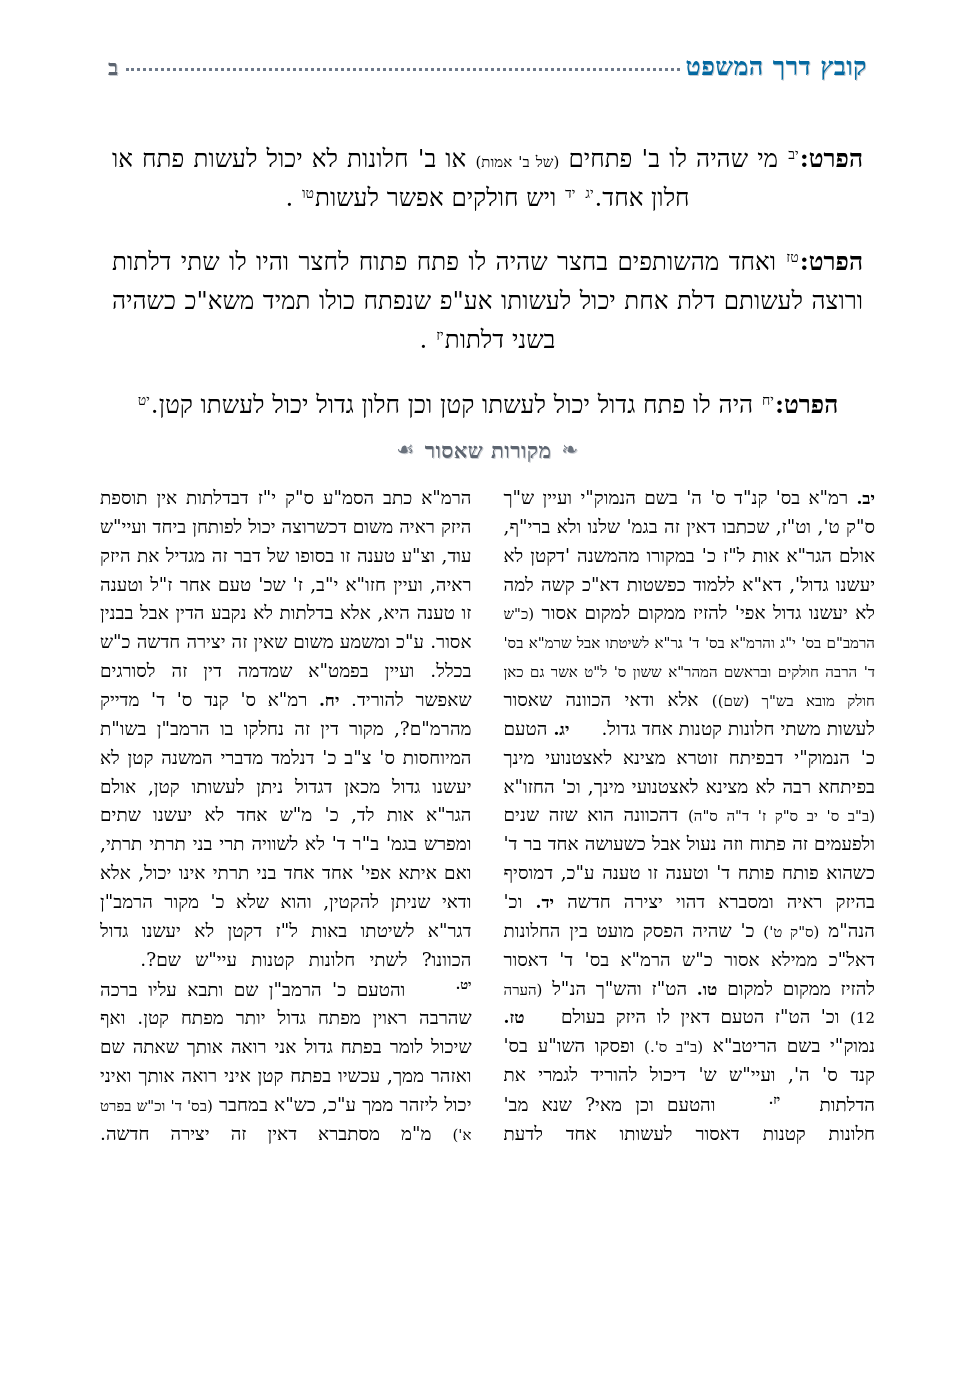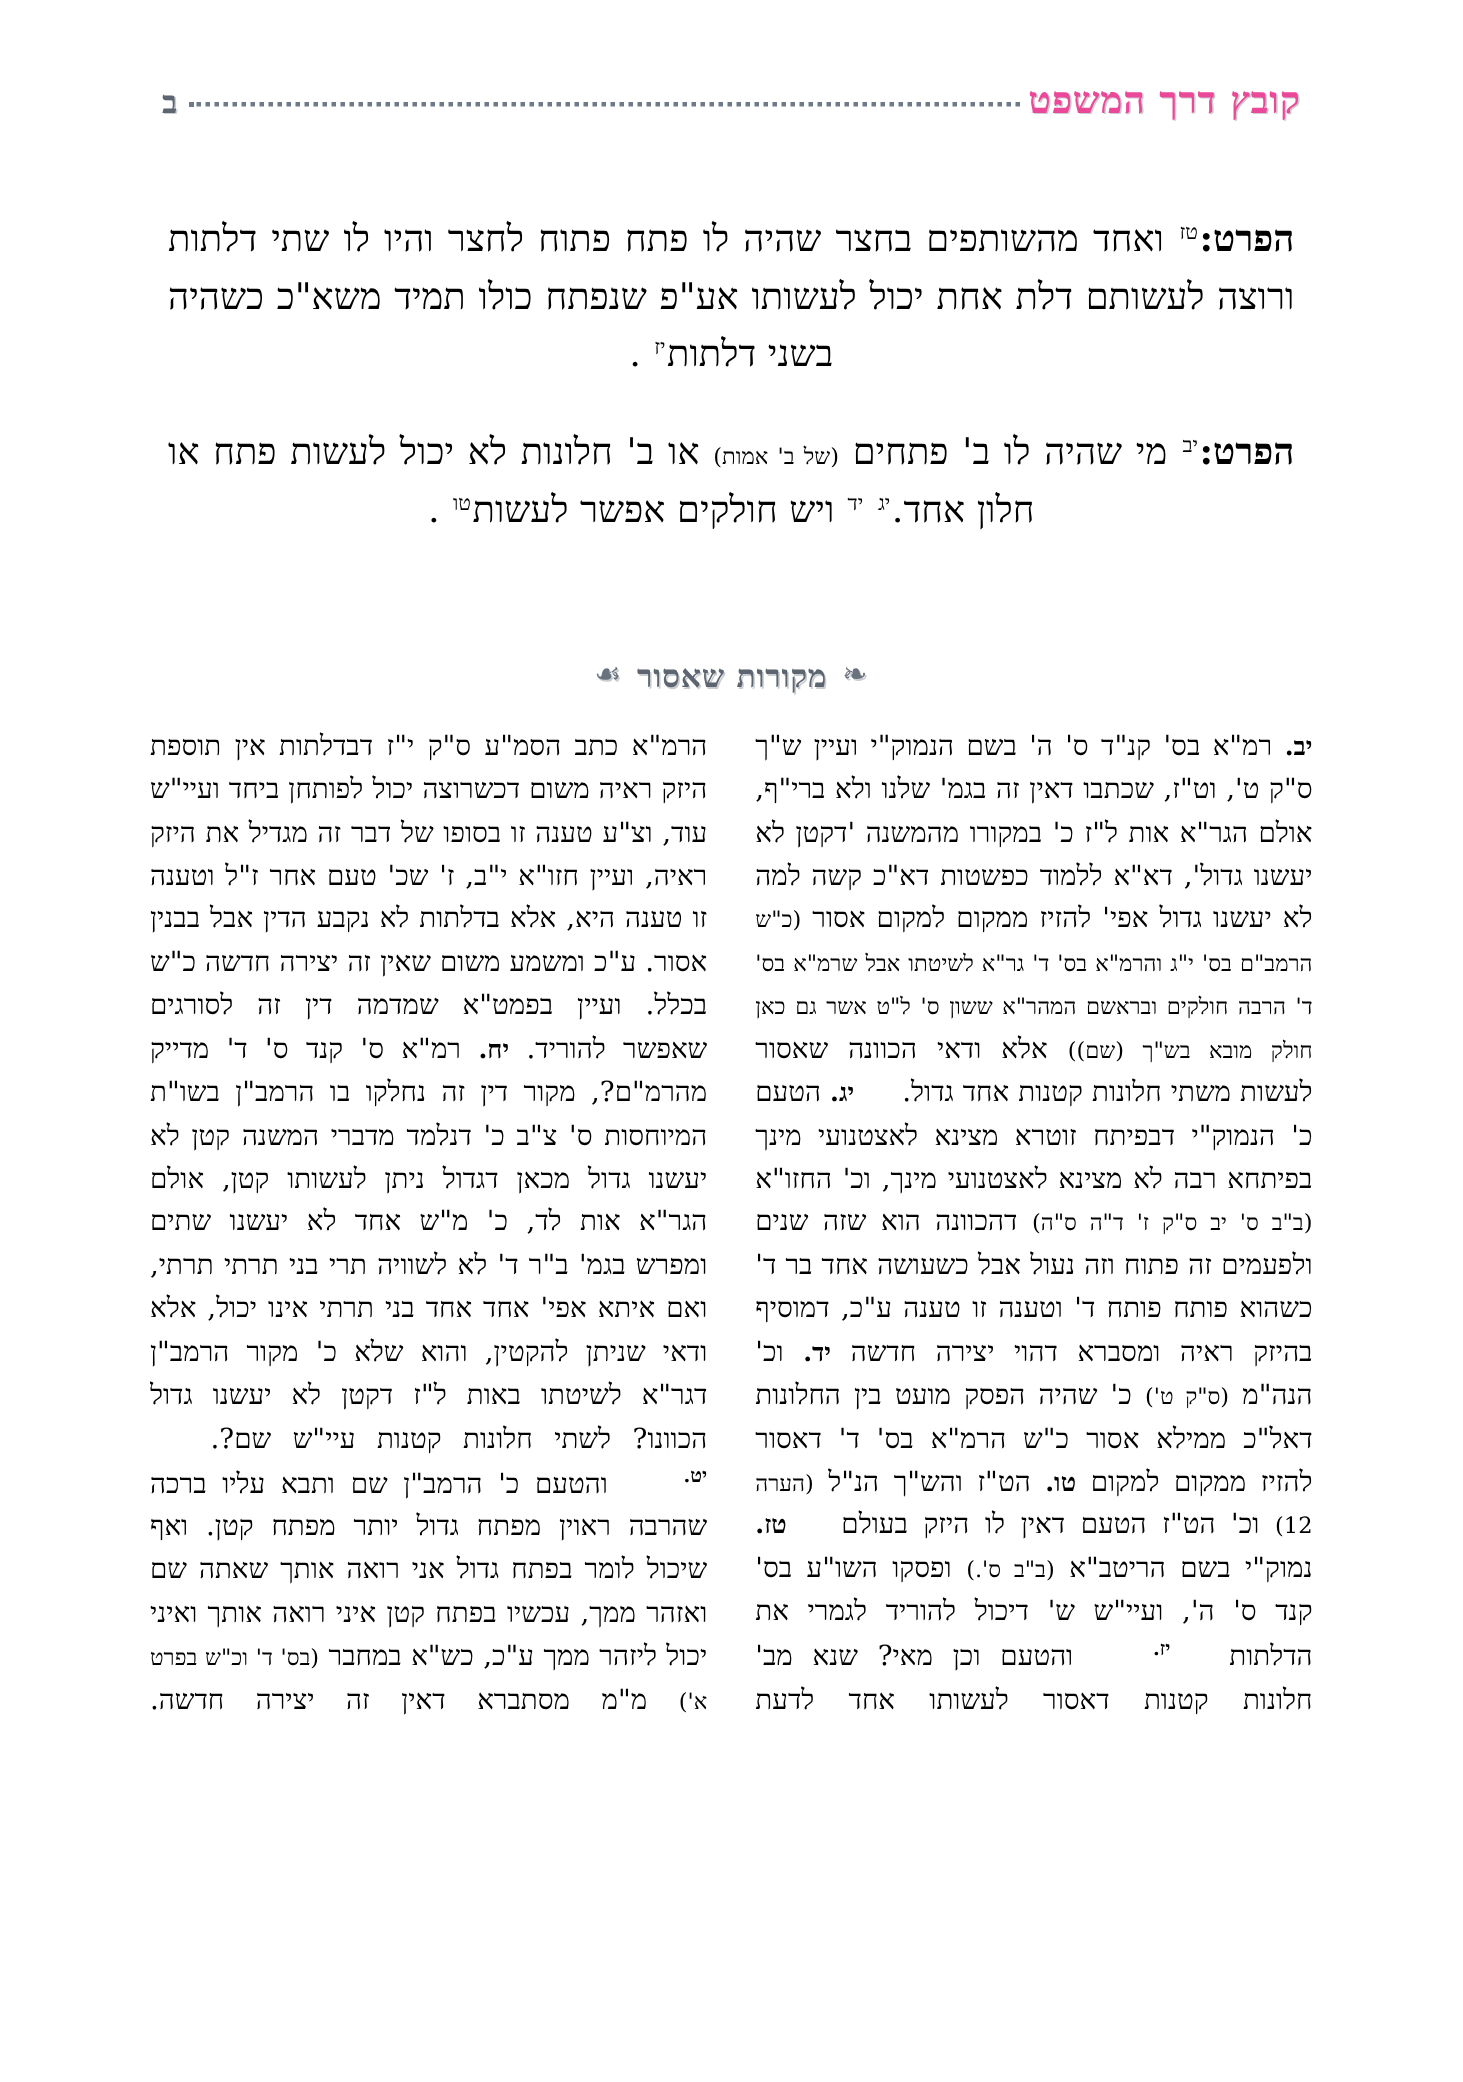--- a/index.html
+++ b/index.html
@@ -29,21 +29,21 @@
     display: flex;
     flex-direction: row;
     align-items: baseline;
     direction: rtl;
   }
   .header-title {
     font-family: "DejaVu Serif", "Liberation Serif", serif;
     font-weight: bold;
     font-size: 25px;
     letter-spacing: 0.5px;
-    color: #ec4899;
+    color: #0369a1;
     white-space: nowrap;
     text-shadow: 1px 1px 0 #c9ccd1;
   }
   .header-leader {
     flex: 1 1 auto;
     margin: 0 6px 0 8px;
     position: relative;
     top: -4px;
     border-bottom: 3px dotted #6e7a8a;
     height: 1px;
@@ -160,22 +160,23 @@
 <div class="page">
 
   <div class="running-header">
     <span class="header-title">קובץ דרך המשפט</span>
     <span class="header-leader"></span>
     <span class="header-page-number">ב</span>
   </div>
 
   <div class="body-block">
     <div id="halacha-container">
+        <div class="halacha"><span class="lead">הפרט:</span><span class="note-ref">יב</span><span> מי שהיה לו ב' פתחים </span><span class="small-paren">(של ב' אמות)</span><span> או ב' חלונות לא יכול לעשות פתח או חלון אחד.</span><span class="note-ref">יג</span><span> </span><span class="note-ref">יד</span><span> ויש חולקים אפשר לעשות</span><span class="note-ref">טו</span><span> .</span></div>
         <div class="halacha"><span class="lead">הפרט:</span><span class="note-ref">טז</span><span> ואחד מהשותפים בחצר שהיה לו פתח פתוח לחצר והיו לו שתי דלתות ורוצה לעשותם דלת אחת יכול לעשותו אע"פ שנפתח כולו תמיד משא"כ כשהיה בשני דלתות</span><span class="note-ref">יז</span><span> .</span></div>
-        <div class="halacha"><span class="lead">הפרט:</span><span class="note-ref">יב</span><span> מי שהיה לו ב' פתחים </span><span class="small-paren">(של ב' אמות)</span><span> או ב' חלונות לא יכול לעשות פתח או חלון אחד.</span><span class="note-ref">יג</span><span> </span><span class="note-ref">יד</span><span> ויש חולקים אפשר לעשות</span><span class="note-ref">טו</span><span> .</span></div>
+        <div class="halacha"><span class="lead">הפרט:</span><span class="note-ref">יח</span><span> היה לו פתח גדול יכול לעשתו קטן וכן חלון גדול יכול לעשתו קטן.</span><span class="note-ref">יט</span></div>
       </div>
   </div>
 
   <div class="sources-heading">
     <span class="orn">❧</span><span>מקורות שאסור</span><span class="orn">☙</span>
   </div>
 
   <div class="notes">
     <div class="notes-col col-right" id="notes-right"><span class="note-num">יב.</span><span><span> רמ"א בס' קנ"ד ס' ה' בשם הנמוק"י ועיין ש"ך ס"ק ט', וט"ז, שכתבו דאין זה בגמ' שלנו ולא ברי"ף, אולם הגר"א אות ל"ז כ' במקורו מהמשנה 'דקטן לא יעשנו גדול', דא"א ללמוד כפשטות דא"כ קשה למה לא יעשנו גדול אפי' להזיז ממקום למקום אסור </span><span class="small-paren">(כ"ש הרמב"ם בס' י"ג והרמ"א בס' ד' גר"א לשיטתו אבל שרמ"א בס' ד' הרבה חולקים ובראשם המהר"א ששון ס' ל"ט אשר גם כאן חולק מובא בש"ך (שם))</span><span> אלא ודאי הכוונה שאסור לעשות משתי חלונות קטנות אחד גדול.</span></span> <span class="gap"></span><span class="note-num">יג.</span><span><span> הטעם כ' הנמוק"י דבפיתח זוטרא מצינא לאצטנועי מינך בפיתחא רבה לא מצינא לאצטנועי מינך, וכ' החזו"א </span><span class="small-paren">(ב"ב ס' יב ס"ק ז' ד"ה ס"ה)</span><span> דהכוונה הוא שזה שנים ולפעמים זה פתוח וזה נעול אבל כשעושה אחד בר ד' כשהוא פותח פותח ד' וטענה זו טענה ע"כ, דמוסיף בהיזק ראיה ומסברא דהוי יצירה חדשה</span></span> <span class="note-num">יד.</span><span><span> וכ' הנה"מ </span><span class="small-paren">(ס"ק ט')</span><span> כ' שהיה הפסק מועט בין החלונות דאל"כ ממילא אסור כ"ש הרמ"א בס' ד' דאסור להזיז ממקום למקום</span></span> <span class="note-num">טו.</span><span><span> הט"ז והש"ך הנ"ל </span><span class="small-paren">(הערה 12)</span><span> וכ' הט"ז הטעם דאין לו היזק בעולם</span></span> <span class="gap"></span><span class="note-num">טז.</span><span><span> נמוק"י בשם הריטב"א </span><span class="small-paren">(ב"ב ס'.)</span><span> ופסקו השו"ע בס' קנד ס' ה', ועיי"ש ש' דיכול להוריד לגמרי את הדלתות</span></span> <span class="gap"></span><span class="note-num-sup">יז.</span><span><span> והטעם וכן מאי? שנא מב' חלונות קטנות דאסור לעשותו אחד לדעת</span></span></div>
     <div class="notes-col col-left" id="notes-left"><span><span>הרמ"א כתב הסמ"ע ס"ק י"ז דבדלתות אין תוספת היזק ראיה משום דכשרוצה יכול לפותחן ביחד ועיי"ש עוד, וצ"ע טענה זו בסופו של דבר זה מגדיל את היזק ראיה, ועיין חזו"א י"ב, ז' שכ' טעם אחר ז"ל וטענה זו טענה היא, אלא בדלתות לא נקבע הדין אבל בבנין אסור. ע"כ ומשמע משום שאין זה יצירה חדשה כ"ש בכלל. ועיין בפמט"א שמדמה דין זה לסורגים שאפשר להוריד.</span></span> <span class="note-num">יח.</span><span><span> רמ"א ס' קנד ס' ד' מדייק מהרמ"ם?, מקור דין זה נחלקו בו הרמב"ן בשו"ת המיוחסות ס' צ"ב כ' דנלמד מדברי המשנה קטן לא יעשנו גדול מכאן דגדול ניתן לעשותו קטן, אולם הגר"א אות לד, כ' מ"ש אחד לא יעשנו שתים ומפרש בגמ' ב"ר ד' לא לשוויה תרי בני תרתי תרתי, ואם איתא אפי' אחד אחד בני תרתי אינו יכול, אלא ודאי שניתן להקטין, והוא שלא כ' מקור הרמב"ן דגר"א לשיטתו באות ל"ז דקטן לא יעשנו גדול הכוונו? לשתי חלונות קטנות עיי"ש שם?.</span></span> <span class="gap"></span><span class="note-num-sup">יט.</span><span><span> והטעם כ' הרמב"ן שם ותבא עליו ברכה שהרבה ראוין מפתח גדול יותר מפתח קטן. ואף שיכול לומר בפתח גדול אני רואה אותך שאתה שם ואזהר ממך, עכשיו בפתח קטן איני רואה אותך ואיני יכול ליזהר ממך ע"כ, כש"א במחבר </span><span class="small-paren">(בס' ד' וכ"ש בפרט א')</span><span> מ"מ מסתברא דאין זה יצירה חדשה.</span></span></div>

